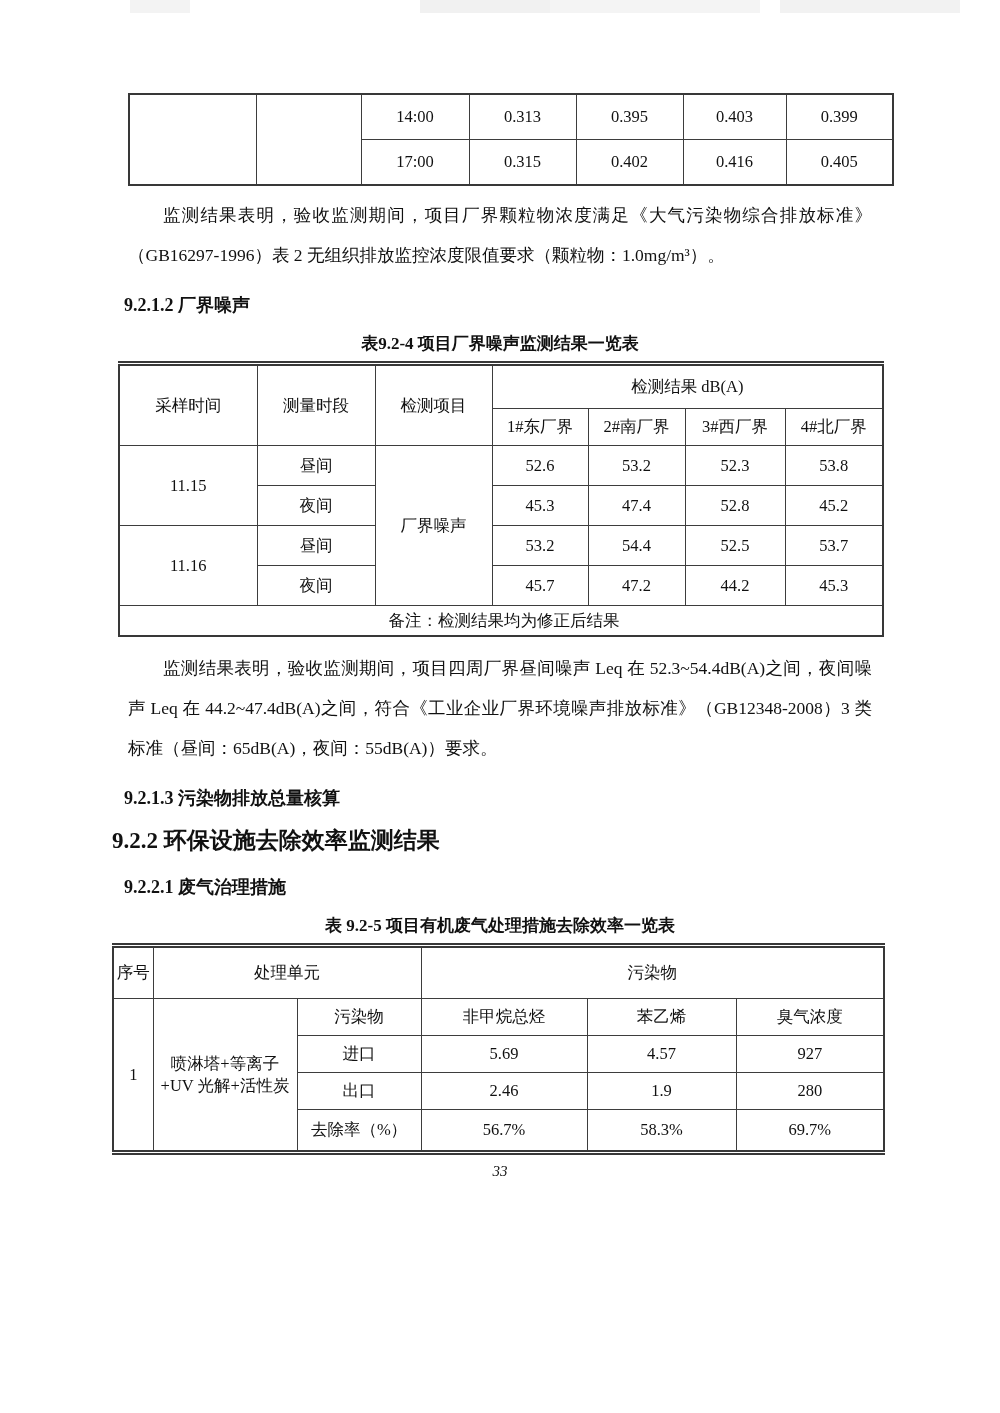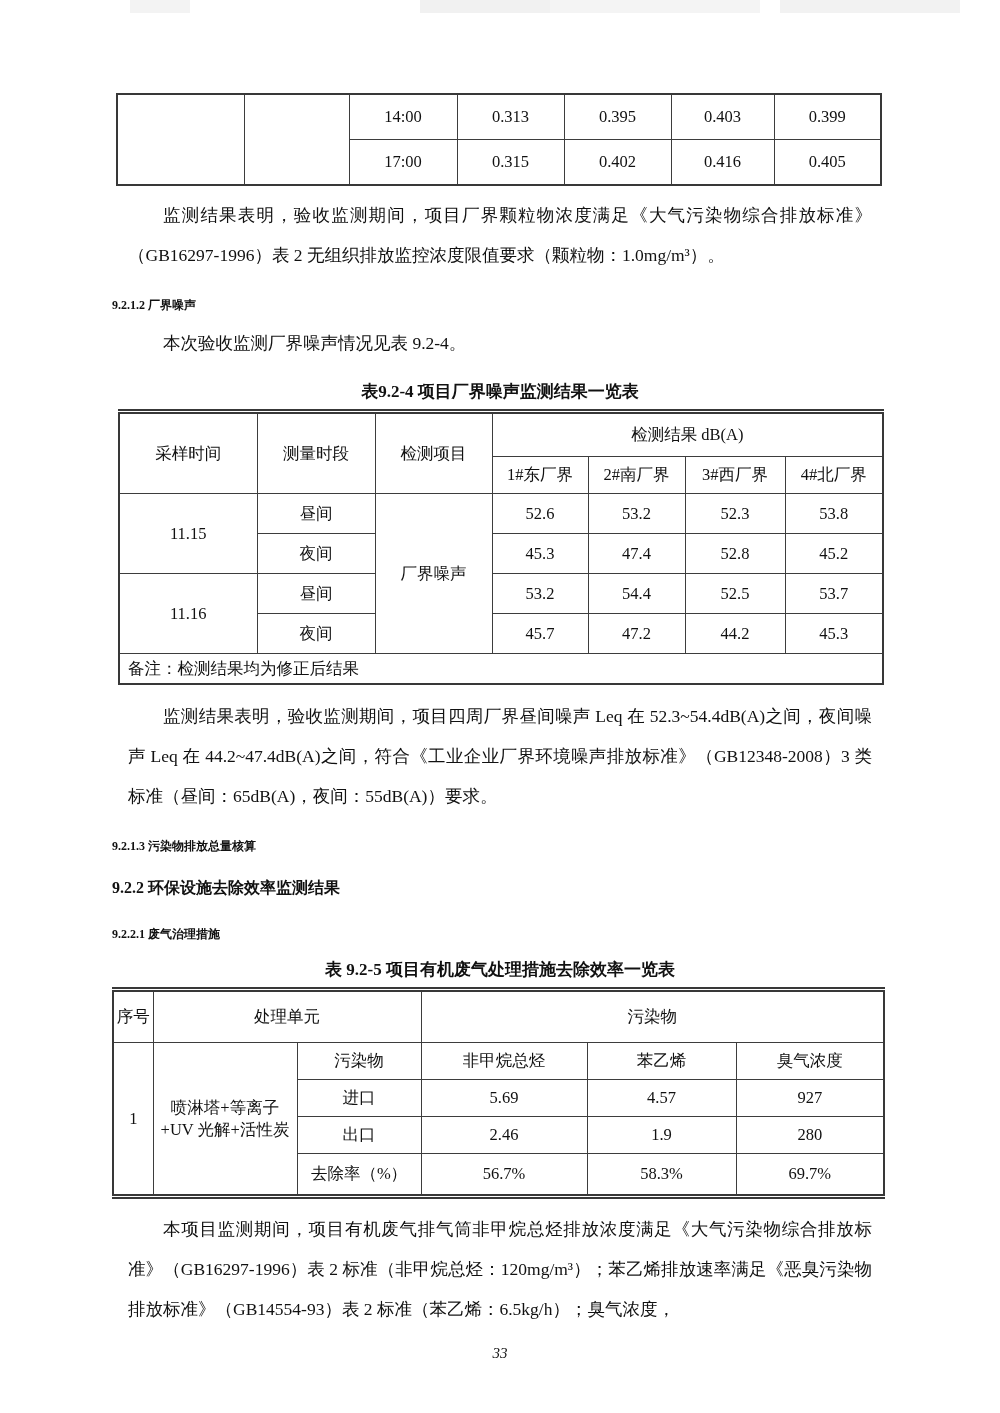--- a/index.html
+++ b/index.html
@@ -19,39 +19,39 @@
       #f2f2f2 78% 96%, transparent 96% 100%);
   }
   .content {
     position: absolute; left: 112px; top: 0; width: 776px;
   }
   p.body-text {
     font-size: 17.5px; line-height: 40px; margin: 16px;
     text-align: justify; text-indent: 2em;
   }
   .h3-heading {
-    font-size: 12px; font-weight: bold; line-height: 28px; margin: 0;
+    font-size: 18px; font-weight: bold; line-height: 28px; margin: 12px;
   }
   .h2-heading {
-    font-size: 16px; font-weight: bold; line-height: 34px; margin: 0;
+    font-size: 23px; font-weight: bold; line-height: 34px; margin: 0;
   }
   .table-title {
     font-size: 17px; font-weight: bold; text-align: center; line-height: 26px; margin: 0;
   }
   table { border-collapse: collapse; table-layout: fixed; }
   td { border: 1.5px solid #3d3d3d; text-align: center; vertical-align: middle;
        font-size: 16.5px; padding: 0 2px; overflow: hidden; }
-  .top-table { width: 764px; margin: 93px 0 0 4px; border: 2px solid #383838; padding-left: 29px; }
+  .top-table { width: 764px; margin: 93px 0 0 16px; border: 2px solid #383838; padding-left: 29px; }
   .top-table td { height: 44px; }
   .noise-table { width: 764px; margin: 4px 0 0 6px; border: 2px solid #383838;
                  border-top: 5px double #383838; }
   .noise-table td { height: 39px; }
   .noise-table td.hdr-row1 { height: 42px; }
   .noise-table td.hdr-row2 { height: 36px; }
-  .noise-table td.note-cell { height: 29px; text-align: left; padding-left: 8px; }
+  .noise-table td.note-cell { height: 29px; text-align: center; padding-left: 8px; }
   .eff-table { width: 771px; margin: 4px 0 0 0; border: 2px solid #383838;
                border-top: 5px double #383838; border-bottom: 5px double #383838; }
   .eff-table td { height: 36px; }
   .eff-table td.hdr-row1 { height: 50px; font-family: Liberation Serif, serif; }
   .eff-table td.removal-row { height: 40px; }
   .page-number { text-align: center; font-size: 15px; margin-top: 8px; font-style: italic; }
 </style>
 </head>
 <body>
 
@@ -86,21 +86,20 @@
       <td>0.416</td>
       <td>0.405</td>
     </tr>
   </tbody>
     </table>
 
   <p class="body-text" style="margin-top:9px">监测结果表明，验收监测期间，项目厂界颗粒物浓度满足《大气污染物综合排放标准》（GB16297-1996）表 2 无组织排放监控浓度限值要求（颗粒物：1.0mg/m³）。</p>
 
   <p class="h3-heading" style="margin-top:6px">9.2.1.2 厂界噪声</p>
 
-  <p class="body-text" style="margin-top:4px">本次验收监测厂界噪声情况见表 9.2-4。</p>
 
   <p class="table-title" style="margin-top:6px">表9.2-4 项目厂界噪声监测结果一览表</p>
 
   <table class="noise-table">
     <colgroup>
       <col style="width:138px">
         <col style="width:118px">
         <col style="width:117px">
       <col style="width:96px">
         <col style="width:97px">
@@ -205,17 +204,16 @@
     </tr>
     <tr>
       <td class="removal-row">去除率（%）</td>
       <td class="removal-row">56.7%</td>
       <td class="removal-row">58.3%</td>
       <td class="removal-row">69.7%</td>
     </tr>
   </tbody>
     </table>
 
-  <p class="body-text" style="margin-top:10px">本项目监测期间，项目有机废气排气筒非甲烷总烃排放浓度满足《大气污染物综合排放标准》（GB16297-1996）表 2 标准（非甲烷总烃：120mg/m³）；苯乙烯排放速率满足《恶臭污染物排放标准》（GB14554-93）表 2 标准（苯乙烯：6.5kg/h）；臭气浓度，</p>
 
   <div class="page-number">33</div>
 
 </div>
 
 </body></html>

